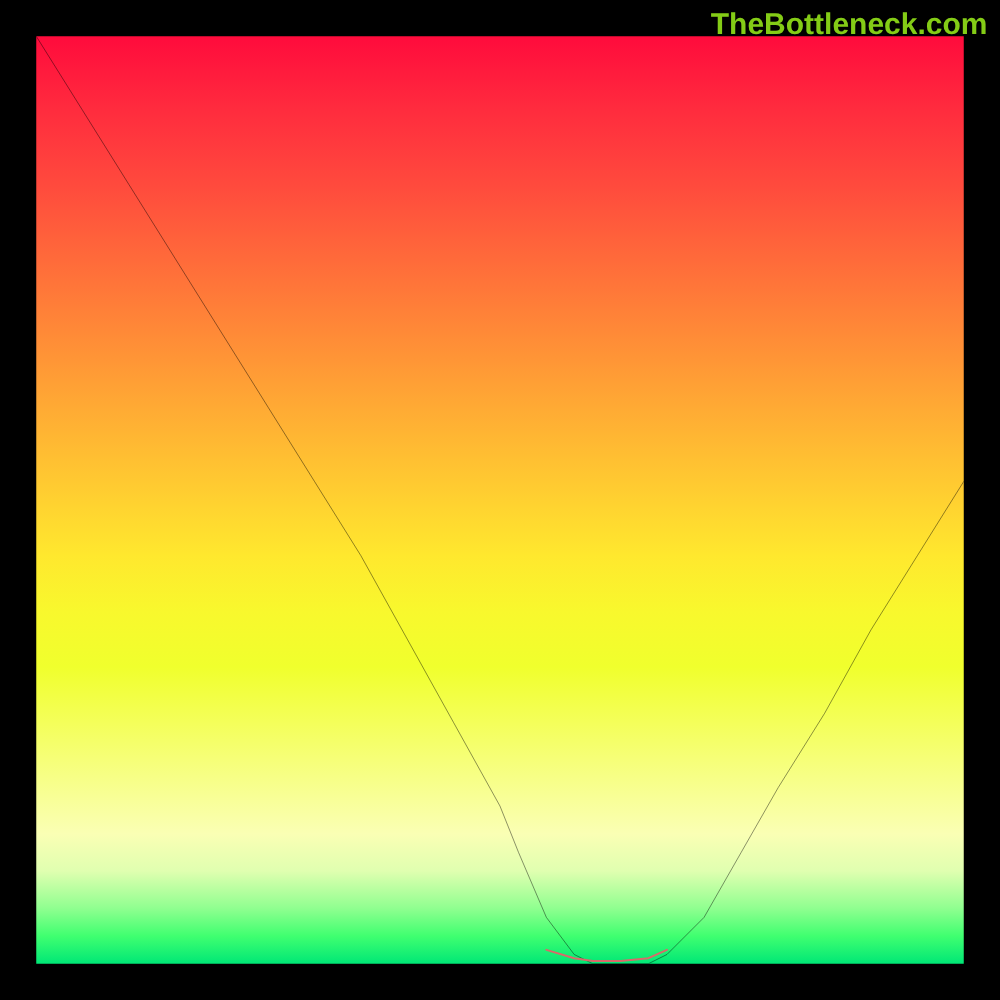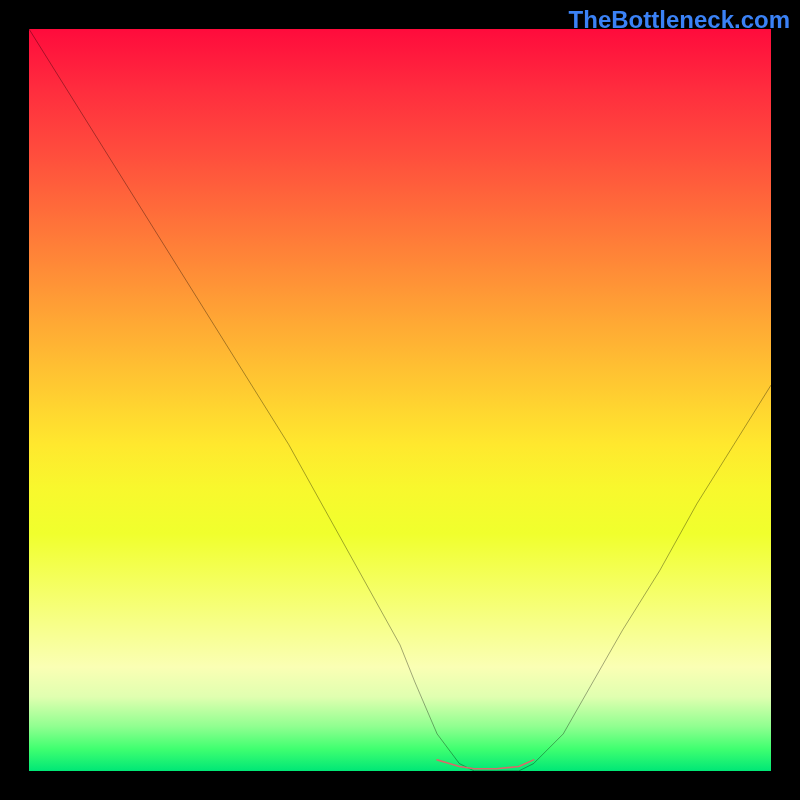--- a/index.html
+++ b/index.html
@@ -11,21 +11,21 @@
     position: relative;
     overflow: hidden;
   }
   .watermark {
     position: absolute;
     top: 6px;
     right: 10px;
     font-family: Arial, sans-serif;
     font-size: 24px;
     font-weight: bold;
-    color: #3b82f6;
+    color: #84cc16;
     z-index: 10;
   }
   .plot-area {
     position: absolute;
     left: 29px;
     top: 29px;
     width: 742px;
     height: 742px;
   }
   .gradient-bg {

